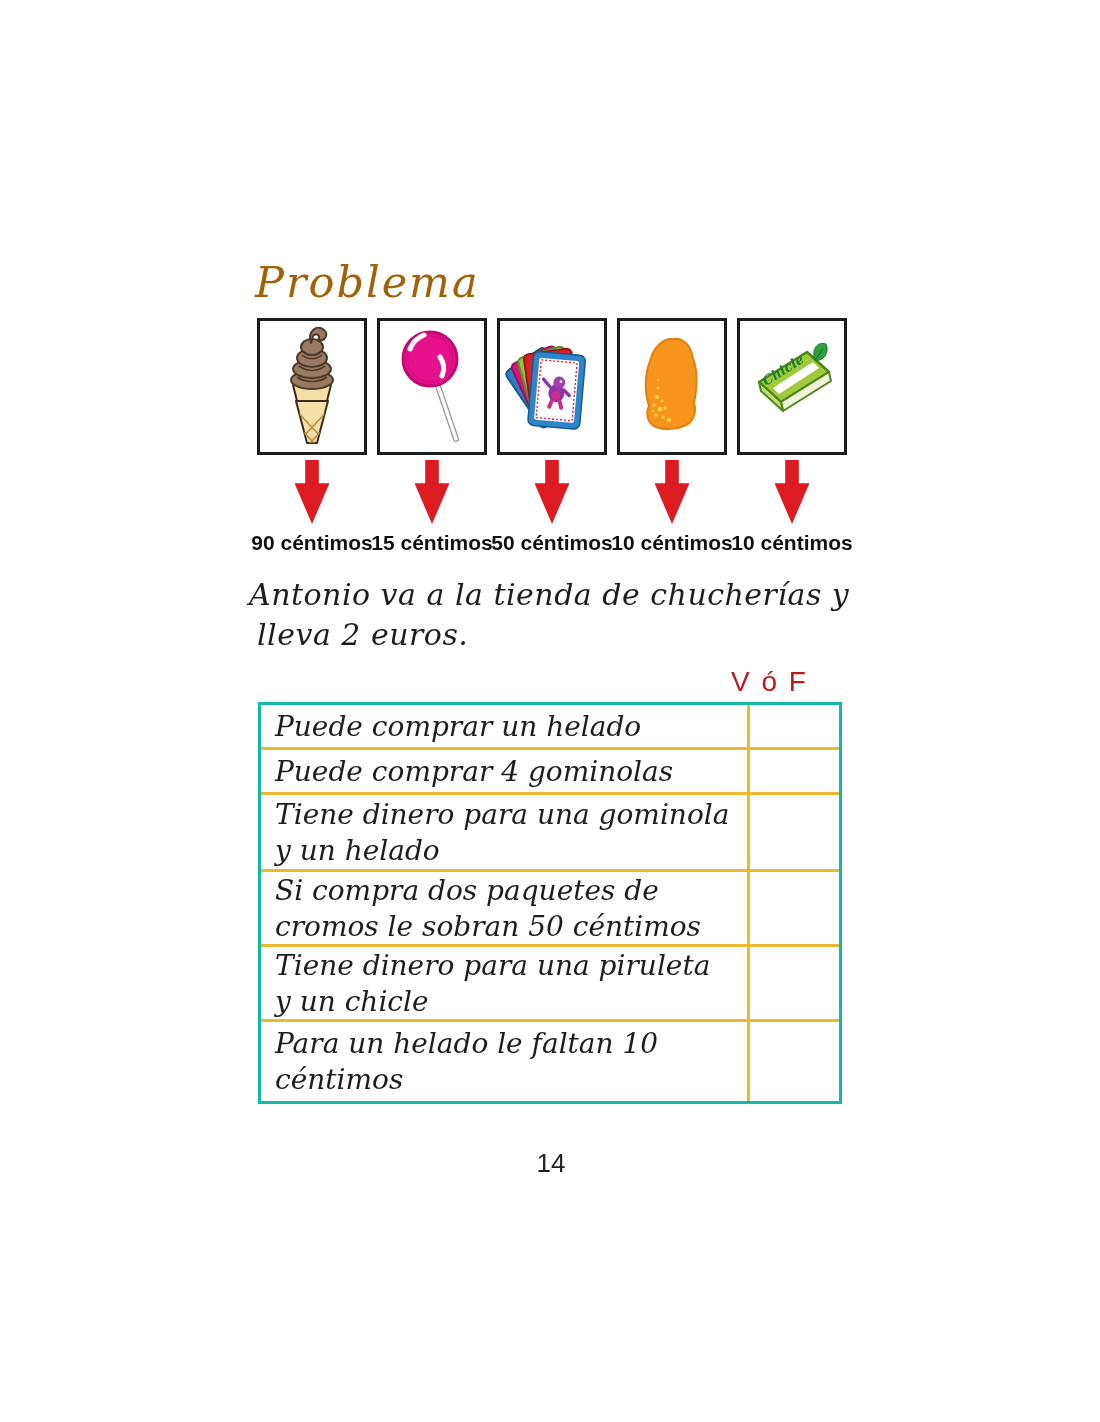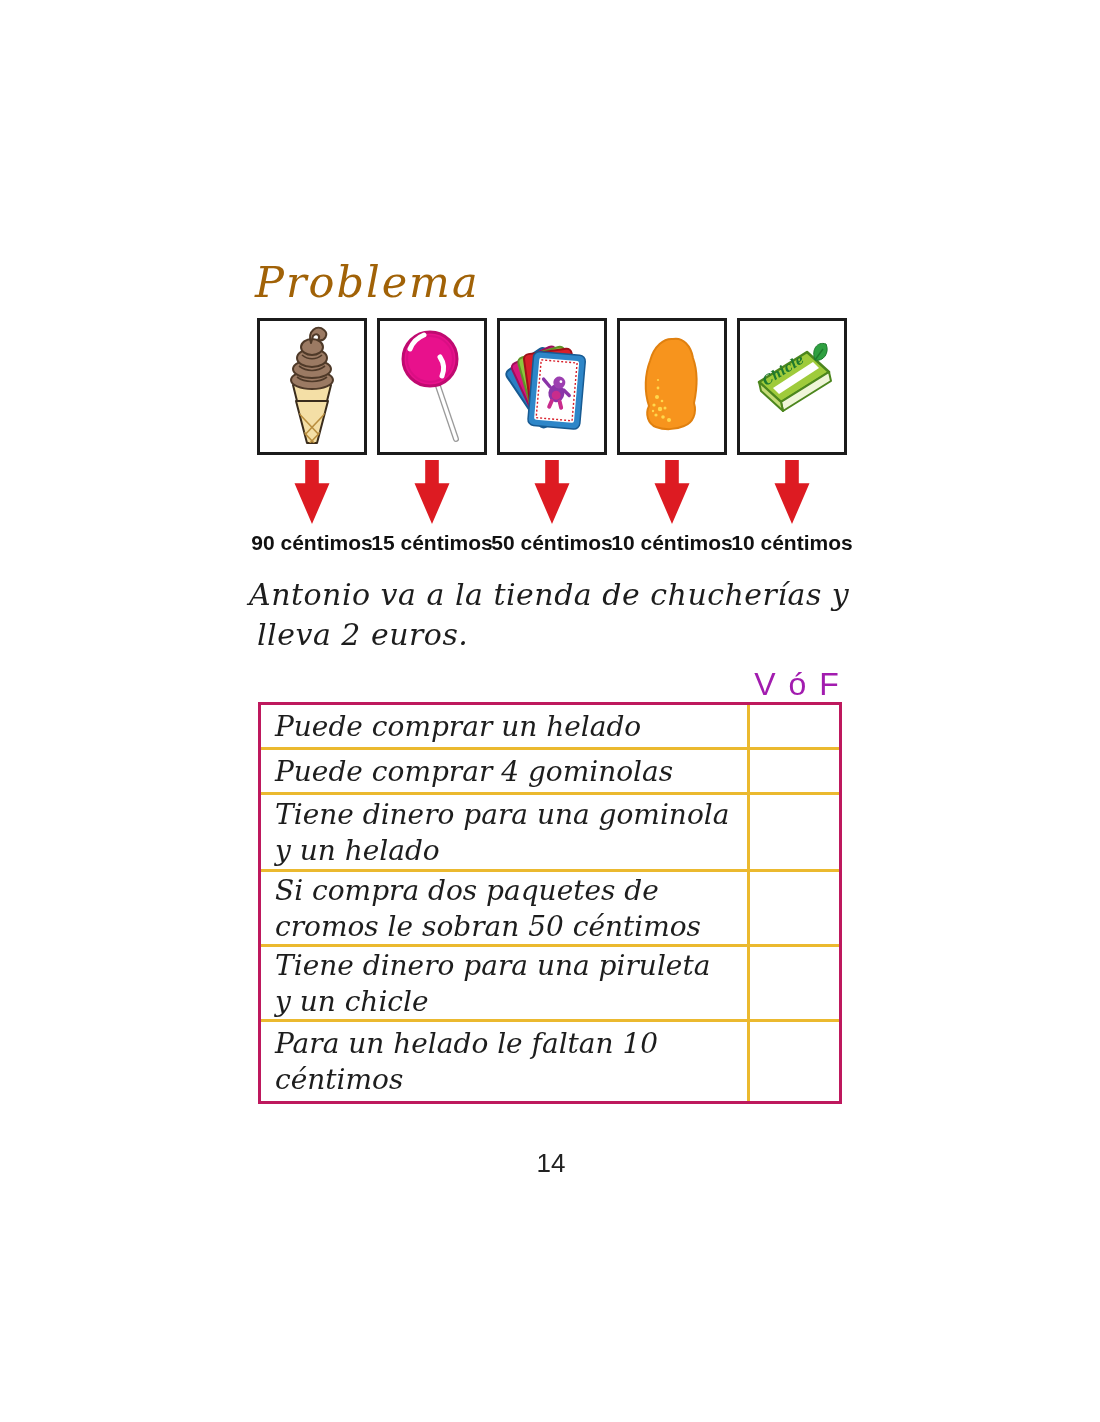--- a/index.html
+++ b/index.html
@@ -23,26 +23,26 @@
     font-size:21px; font-weight:600; color:#111; letter-spacing:0px;
   }
   .hand {
     font-family:"DejaVu Serif", serif; font-style:italic;
     font-size:30px; color:#1d1d1d; letter-spacing:0.5px; white-space:nowrap;
   }
   .stmt1 { position:absolute; left:249px; top:577px; }
   .stmt2 { position:absolute; left:257px; top:617px; }
   .instr { position:absolute; left:257px; top:656px; }
   .vf-header {
-    position:absolute; left:750px; top:666px; width:95px; text-align:center;
-    font-size:32px; color:#a21caf; letter-spacing:2px;
+    position:absolute; left:722px; top:666px; width:95px; text-align:center;
+    font-size:28px; color:#b91c1c; letter-spacing:2px;
   }
   .vf-table {
     position:absolute; left:258px; top:702px; width:584px;
-    border:3px solid #be185d; box-sizing:border-box; background:#ffffff;
+    border:3px solid #14b8a6; box-sizing:border-box; background:#ffffff;
   }
   .vf-row { display:flex; border-bottom:3px solid #EBB92F; }
   .vf-row:last-child { border-bottom:none; }
   .vf-statement {
     width:489px; box-sizing:border-box; border-right:3px solid #EBB92F;
     padding:1px 4px 0 14px; display:flex; flex-direction:column; justify-content:center;
   }
   .vf-statement .hand-line {
     font-family:"DejaVu Serif", serif; font-style:italic;
     font-size:28px; line-height:36px; color:#1d1d1d; white-space:nowrap;

